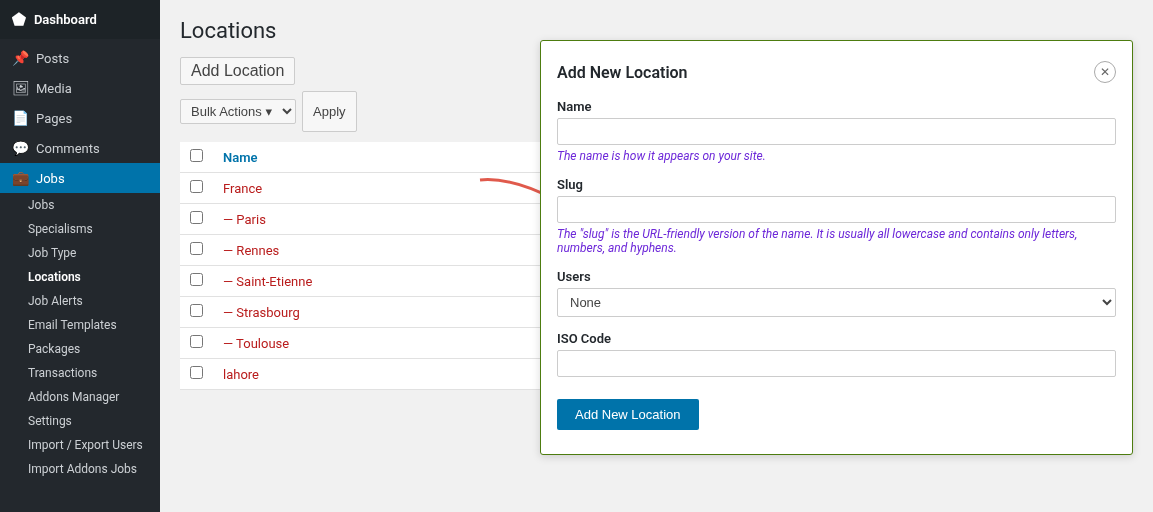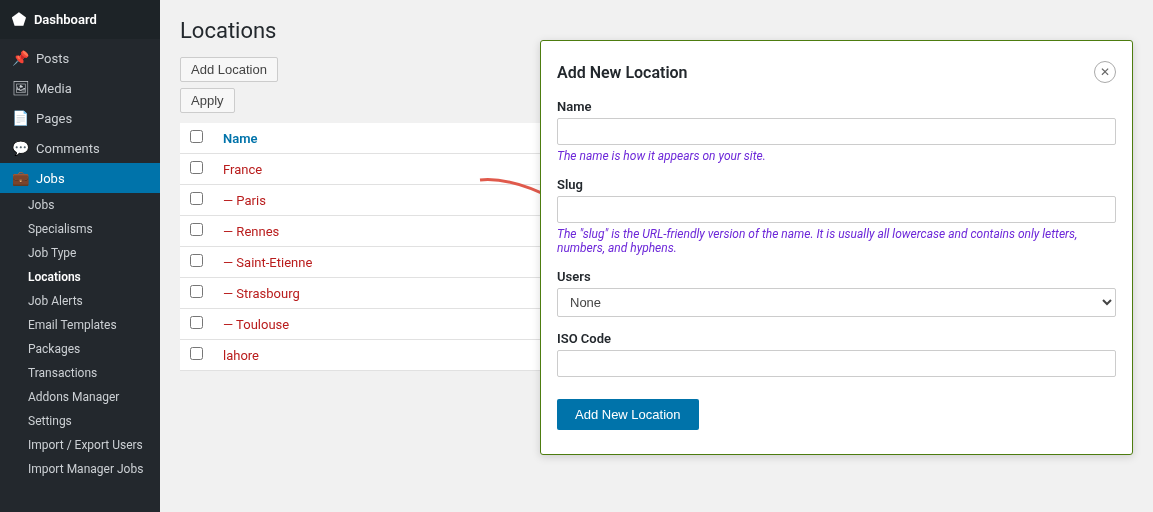--- a/index.html
+++ b/index.html
@@ -63,21 +63,21 @@
       font-size: 22px;
       font-weight: 400;
       color: #23282d;
       margin-bottom: 14px;
     }
 
     .add-location-btn {
       background: #f7f7f7;
       border: 1px solid #ccc;
       padding: 4px 10px;
-      font-size: 13px;
+      font-size: 16px;
       cursor: pointer;
       border-radius: 2px;
       color: #444;
       margin-bottom: 6px;
       display: inline-block;
     }
 
     .bulk-bar {
       display: flex;
       align-items: center;
@@ -89,21 +89,21 @@
       border: 1px solid #ccc;
       padding: 3px 6px;
       background: #f7f7f7;
       border-radius: 2px;
       cursor: pointer;
       color: #444;
     }
     .apply-btn {
       background: #f7f7f7;
       border: 1px solid #ccc;
-      padding: 4px 10px;
+      padding: 12px 10px;
       font-size: 13px;
       cursor: pointer;
       border-radius: 2px;
       color: #444;
     }
 
     
     .locations-table {
       width: 100%;
       border-collapse: collapse;
@@ -248,31 +248,32 @@
       <div class="sidebar-sub-item">Specialisms</div>
       <div class="sidebar-sub-item">Job Type</div>
       <div class="sidebar-sub-item active">Locations</div>
       <div class="sidebar-sub-item">Job Alerts</div>
       <div class="sidebar-sub-item">Email Templates</div>
       <div class="sidebar-sub-item">Packages</div>
       <div class="sidebar-sub-item">Transactions</div>
       <div class="sidebar-sub-item">Addons Manager</div>
       <div class="sidebar-sub-item">Settings</div>
       <div class="sidebar-sub-item">Import / Export Users</div>
-      <div class="sidebar-sub-item">Import Manager Jobs</div>
+      <div class="sidebar-sub-item">Import Addons Jobs</div>
     </div>
   </div>
 </div>
 
 <div id="main">
   <h1 class="page-title">Locations</h1>
 
   <button class="add-location-btn">Add Location</button>
 
   <div class="bulk-bar">
+    <select class="bulk-select"><option>Bulk Actions ▾</option></select>
     <button class="apply-btn">Apply</button>
   </div>
 
   <table class="locations-table">
     <thead>
       <tr>
         <th style="width:20px;"><input type="checkbox" style=""></th>
         <th><a>Name</a></th>
       </tr>
     </thead>

